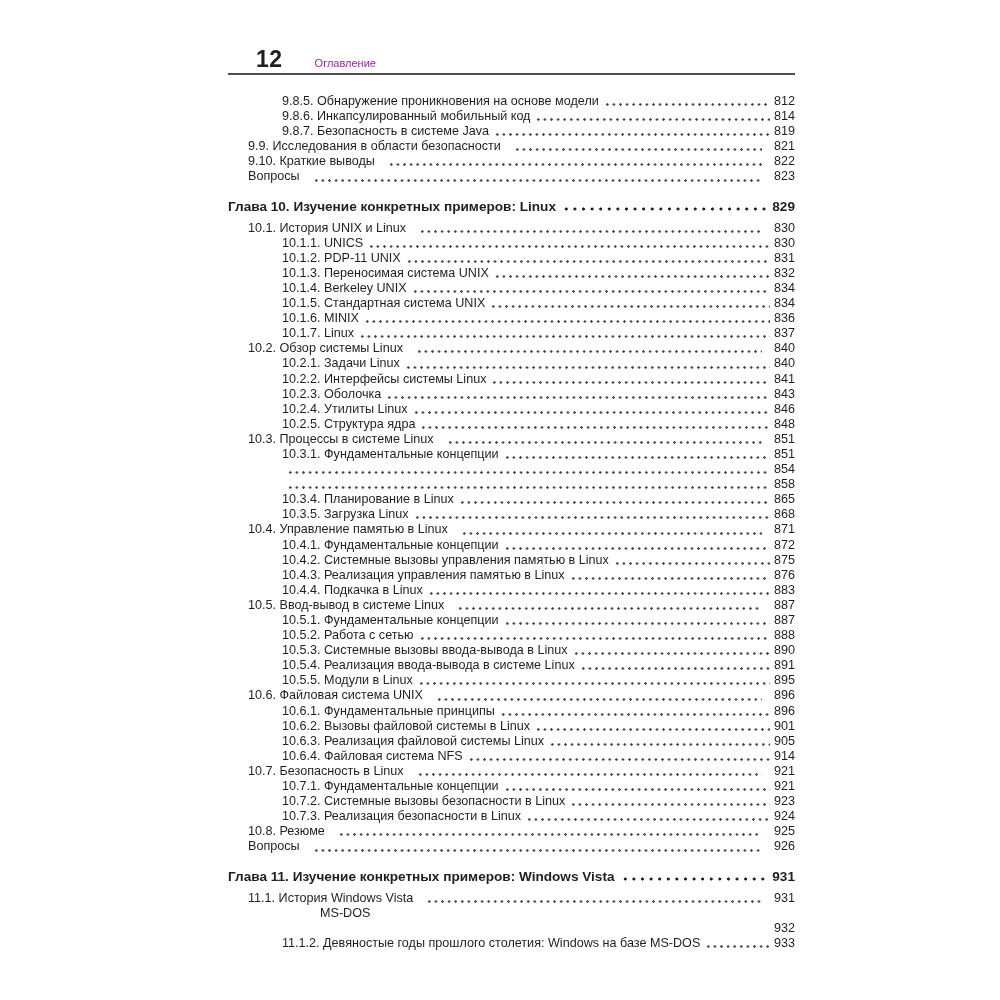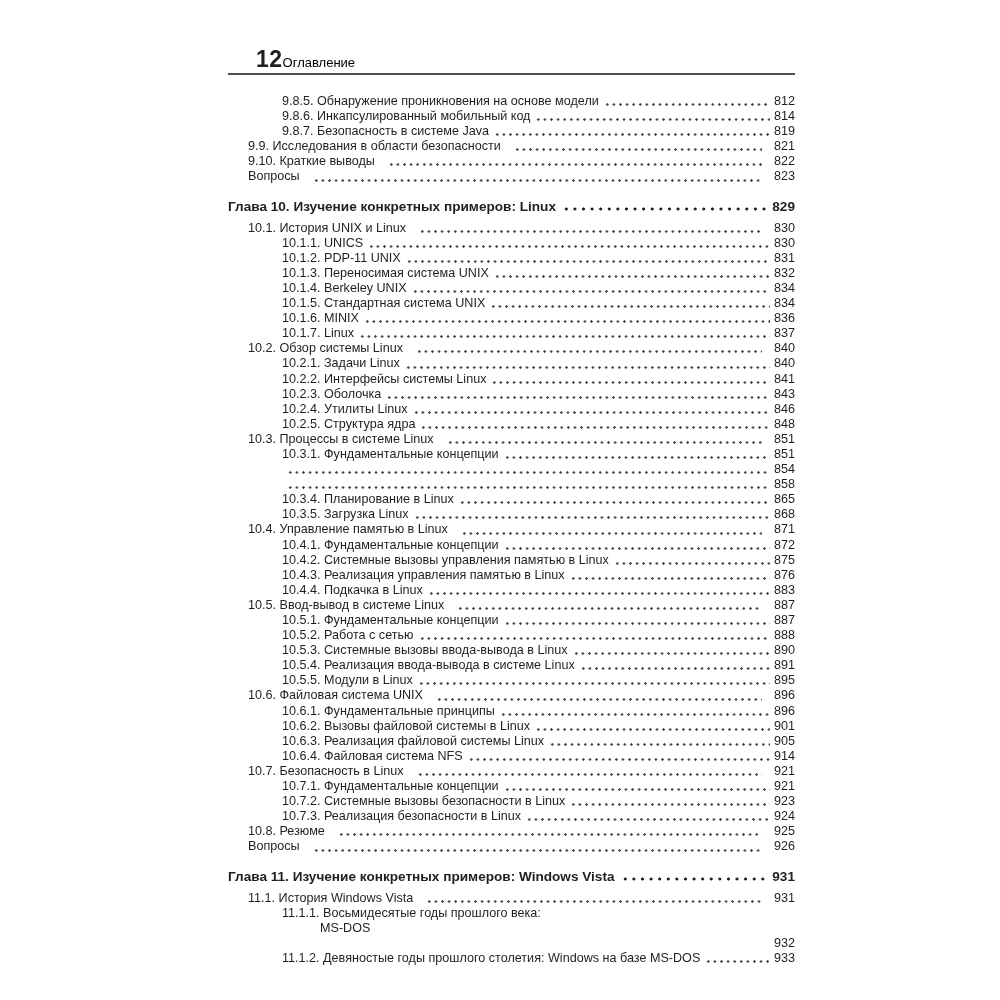--- a/index.html
+++ b/index.html
@@ -25,22 +25,23 @@
     align-items: baseline;
     height: 20px;
   }
   .folio {
     font-size: 23px;
     font-weight: bold;
     letter-spacing: 0.5px;
     margin-left: 28px;
   }
   .head-title {
-    font-size: 13px;
-    color: #000000;
+    font-size: 11px;
+    margin-left: 32px;
+    color: #a21caf;
   }
   .head-rule {
     height: 2px;
     background: #4f4f4f;
     margin-top: 7px;
   }
   
   #toc-body {
     margin-top: 19px;
     font-size: 12.6px;
@@ -333,23 +334,20 @@
       <div class="toc-row chapter">
         <span class="toc-label">Глава 11. Изучение конкретных примеров: Windows Vista</span>
         <span class="toc-dots"></span>
         <span class="toc-page">931</span>
       </div>
       <div class="toc-row lvl1">
         <span class="toc-label">11.1. История Windows Vista</span>
         <span class="toc-dots"></span>
         <span class="toc-page">931</span>
       </div>
-      <div class="toc-row lvl2">
-        <span class="toc-label">11.1.1. Восьмидесятые годы прошлого века:</span>
-      </div>
       <div class="toc-row cont">
         <span class="toc-label">MS-DOS</span>
         <span class="toc-dots"></span>
         <span class="toc-page">932</span>
       </div>
       <div class="toc-row lvl2">
         <span class="toc-label">11.1.2. Девяностые годы прошлого столетия: Windows на базе MS-DOS</span>
         <span class="toc-dots"></span>
         <span class="toc-page">933</span>
       </div>

